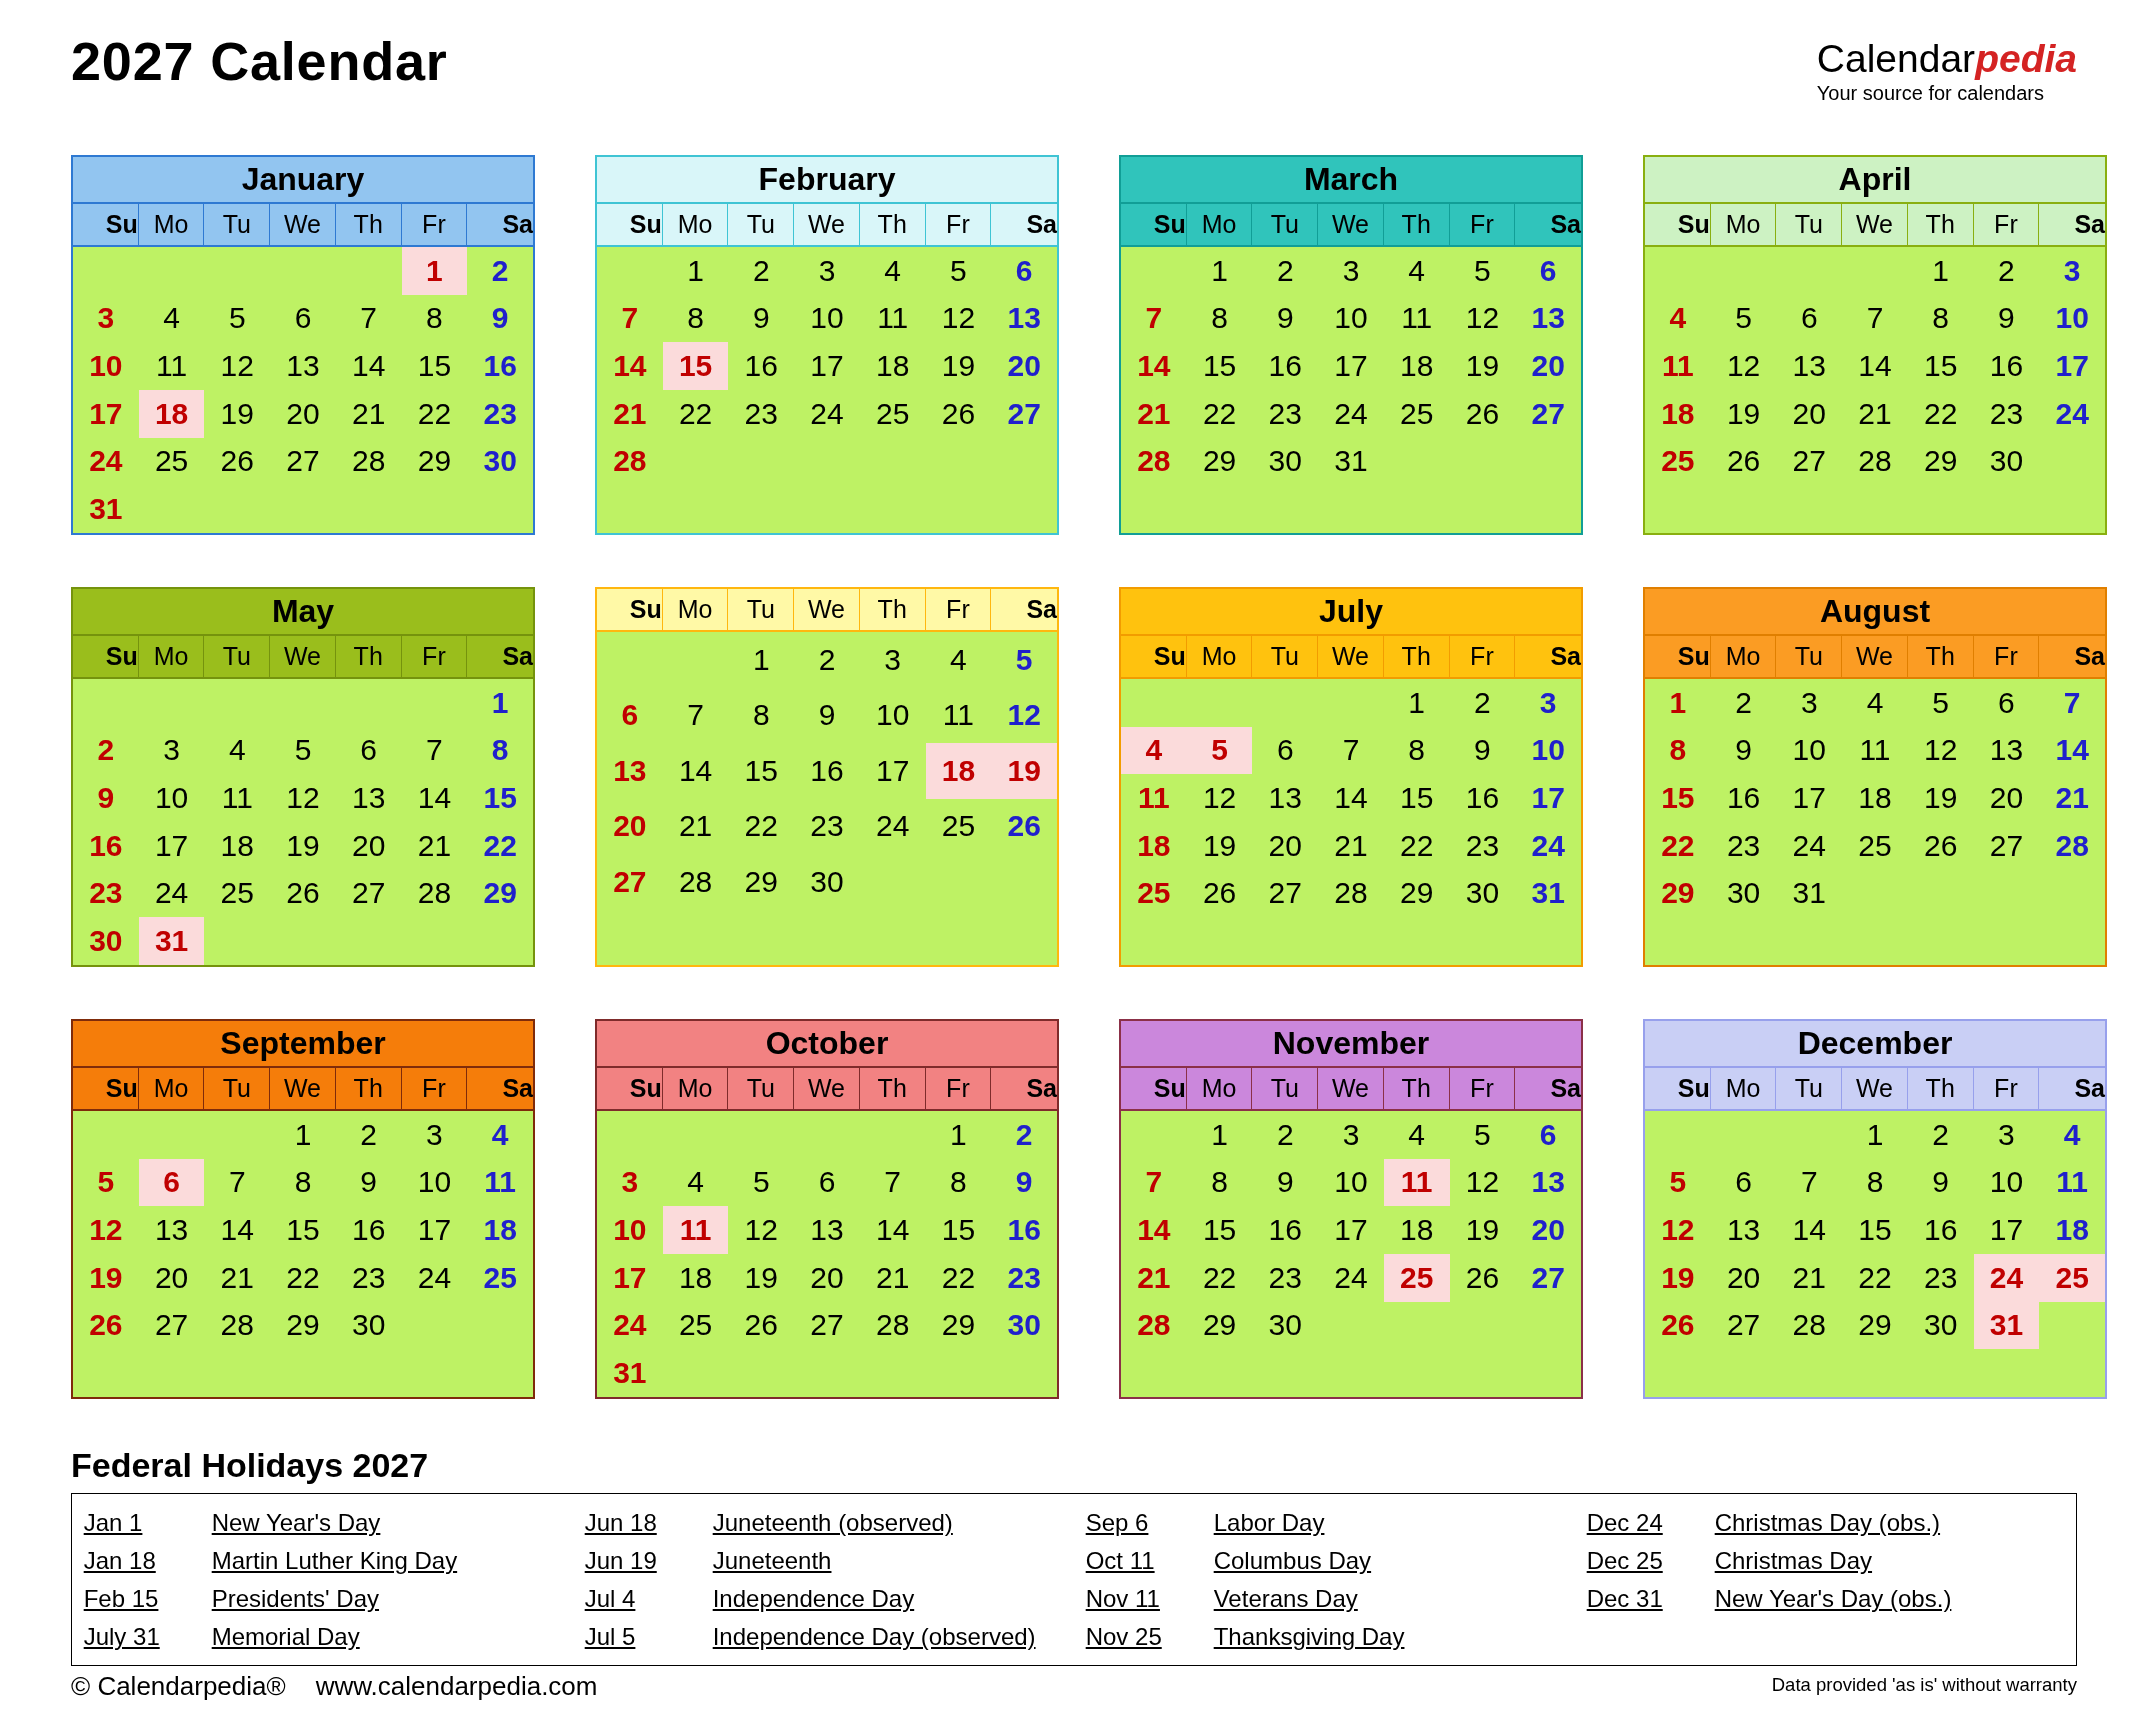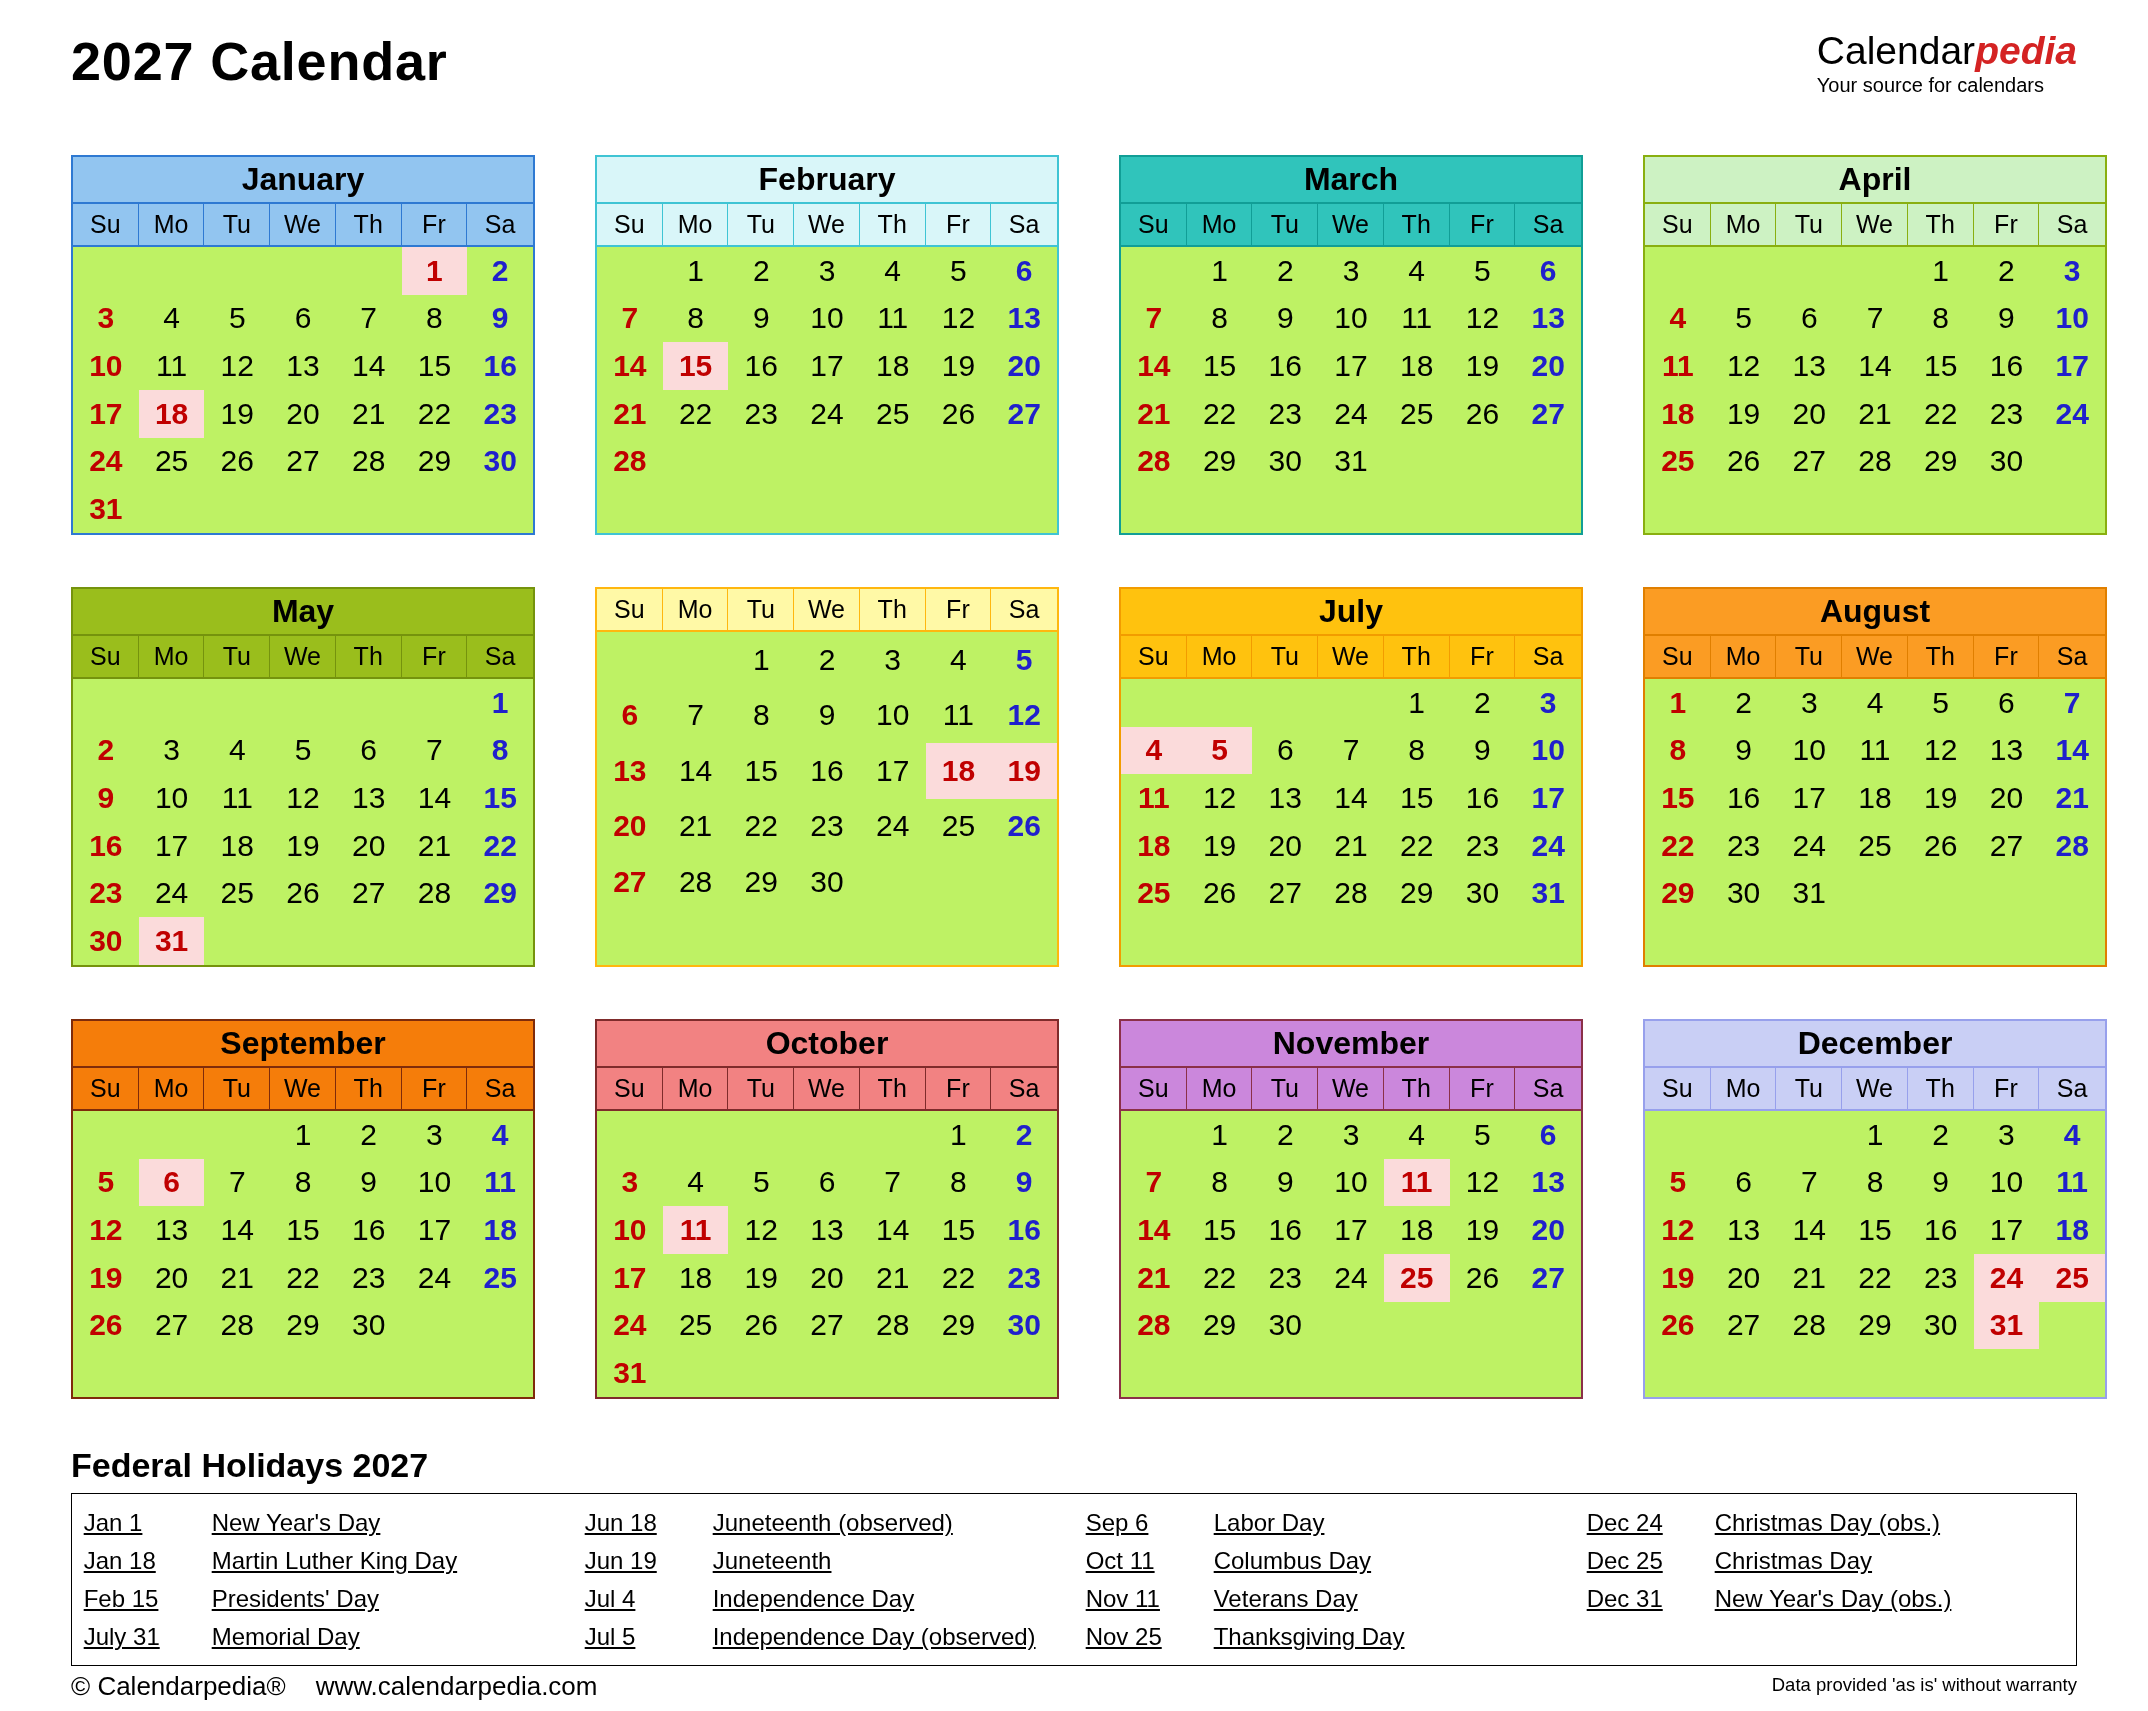--- a/index.html
+++ b/index.html
@@ -1,34 +1,34 @@
 <!DOCTYPE html>
 <html style="font-size:13.4px"><head>
 <meta charset="utf-8">
 <style>
   html,body { margin:0; padding:0; background:#ffffff; width:2148px; height:1712px; overflow:hidden;
               font-family:"Liberation Sans", sans-serif; color:#000; }
   .top { position:relative; margin:22px 71px 0 71px; height:111px; }
   .page-title { margin:0; padding-top:8.4px; font-size:54px; font-weight:bold; letter-spacing:0.8px; }
-  .brand { position:absolute; right:0; top:8px; }
+  .brand { position:absolute; right:0; top:16px; }
   .brand-name { font-size:39px; line-height:42px; }
   .brand-name .red { color:#D42323; font-weight:bold; font-style:italic; }
   .brand-tagline { font-size:20px; line-height:27px; }
 
   .months-grid { margin:22px 71px 0 71px; display:grid; grid-template-columns:repeat(4,464px);
                  column-gap:60px; row-gap:52px; }
   .month { border:2.5px solid var(--bc); background:#bef264; height:380px; box-sizing:border-box;
            display:flex; flex-direction:column; }
   .month-title { background:var(--fill); font-size:32px; font-weight:bold; text-align:center;
                  line-height:45px; border-bottom:2.5px solid var(--bc); }
   .dow-row { display:grid; grid-template-columns:repeat(7,1fr); background:var(--fill);
              border-bottom:2.5px solid var(--bc); }
   .dow { font-size:25px; line-height:41px; text-align:center; border-right:1.7px solid var(--bc); }
   .dow:last-child { border-right:none; }
-  .dow.end { font-weight:normal; }
+  .dow.end { font-weight:bold;text-align:right; }
   .weeks { flex:1; display:grid; grid-template-rows:repeat(6,1fr); }
   .week { display:grid; grid-template-columns:repeat(7,1fr); }
   .day { display:flex; align-items:center; justify-content:center; font-size:30px; }
   .day.sun { color:#C00000; font-weight:bold; }
   .day.sat { color:#2020CC; font-weight:bold; }
   .day.hol { background:#FBDBDB; color:#C00000; font-weight:bold; }
 
   .holidays { margin:47px 71px 0 71px; }
   .holidays-heading { margin:0 0 8.4px 0; font-size:34px; font-weight:bold; }
   .holiday-box { border:1.7px solid #000; display:grid; grid-template-columns:repeat(4,1fr);

